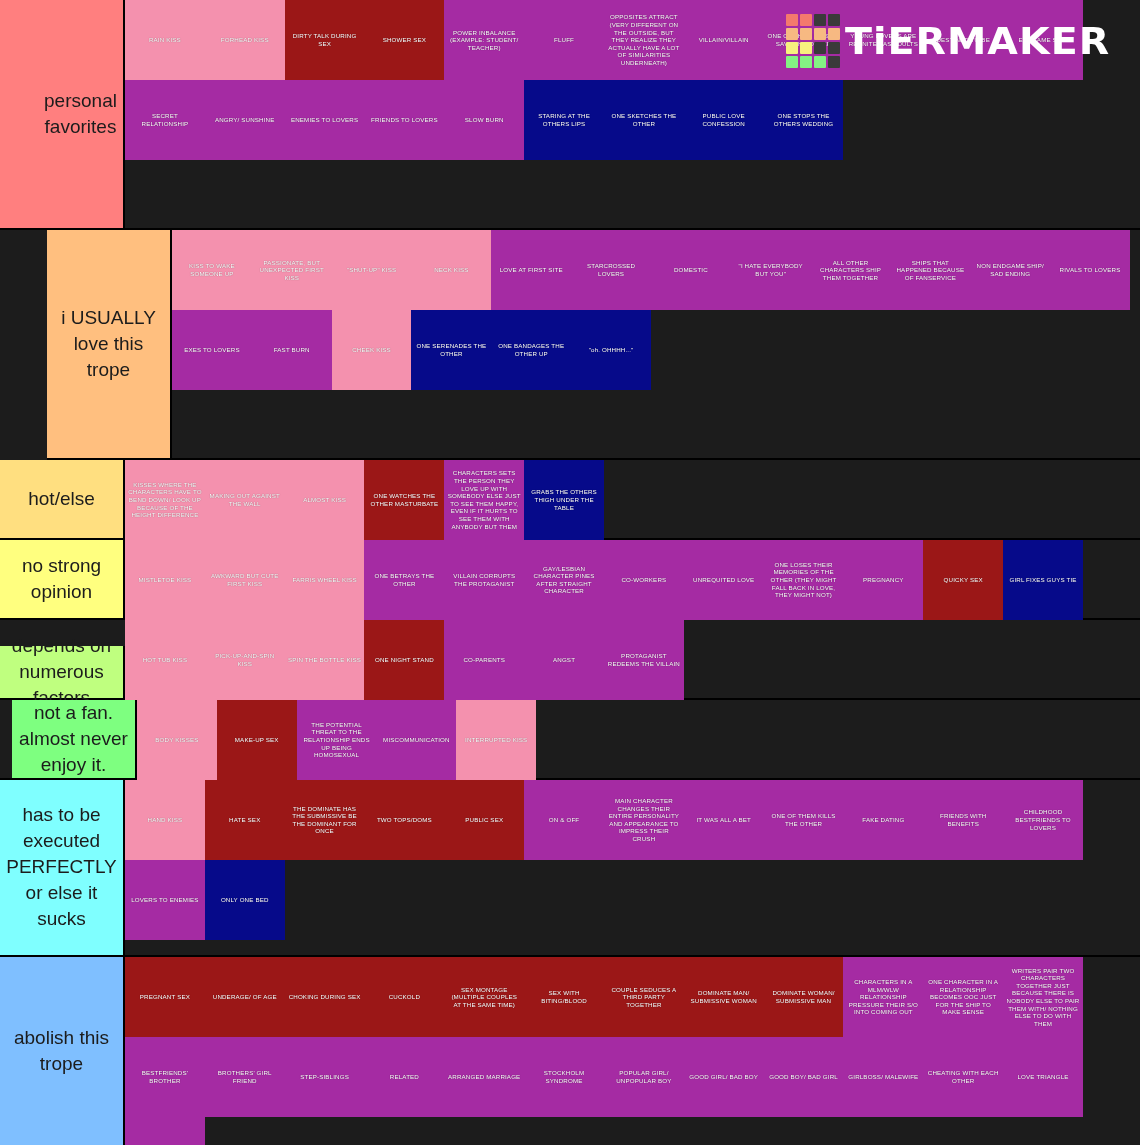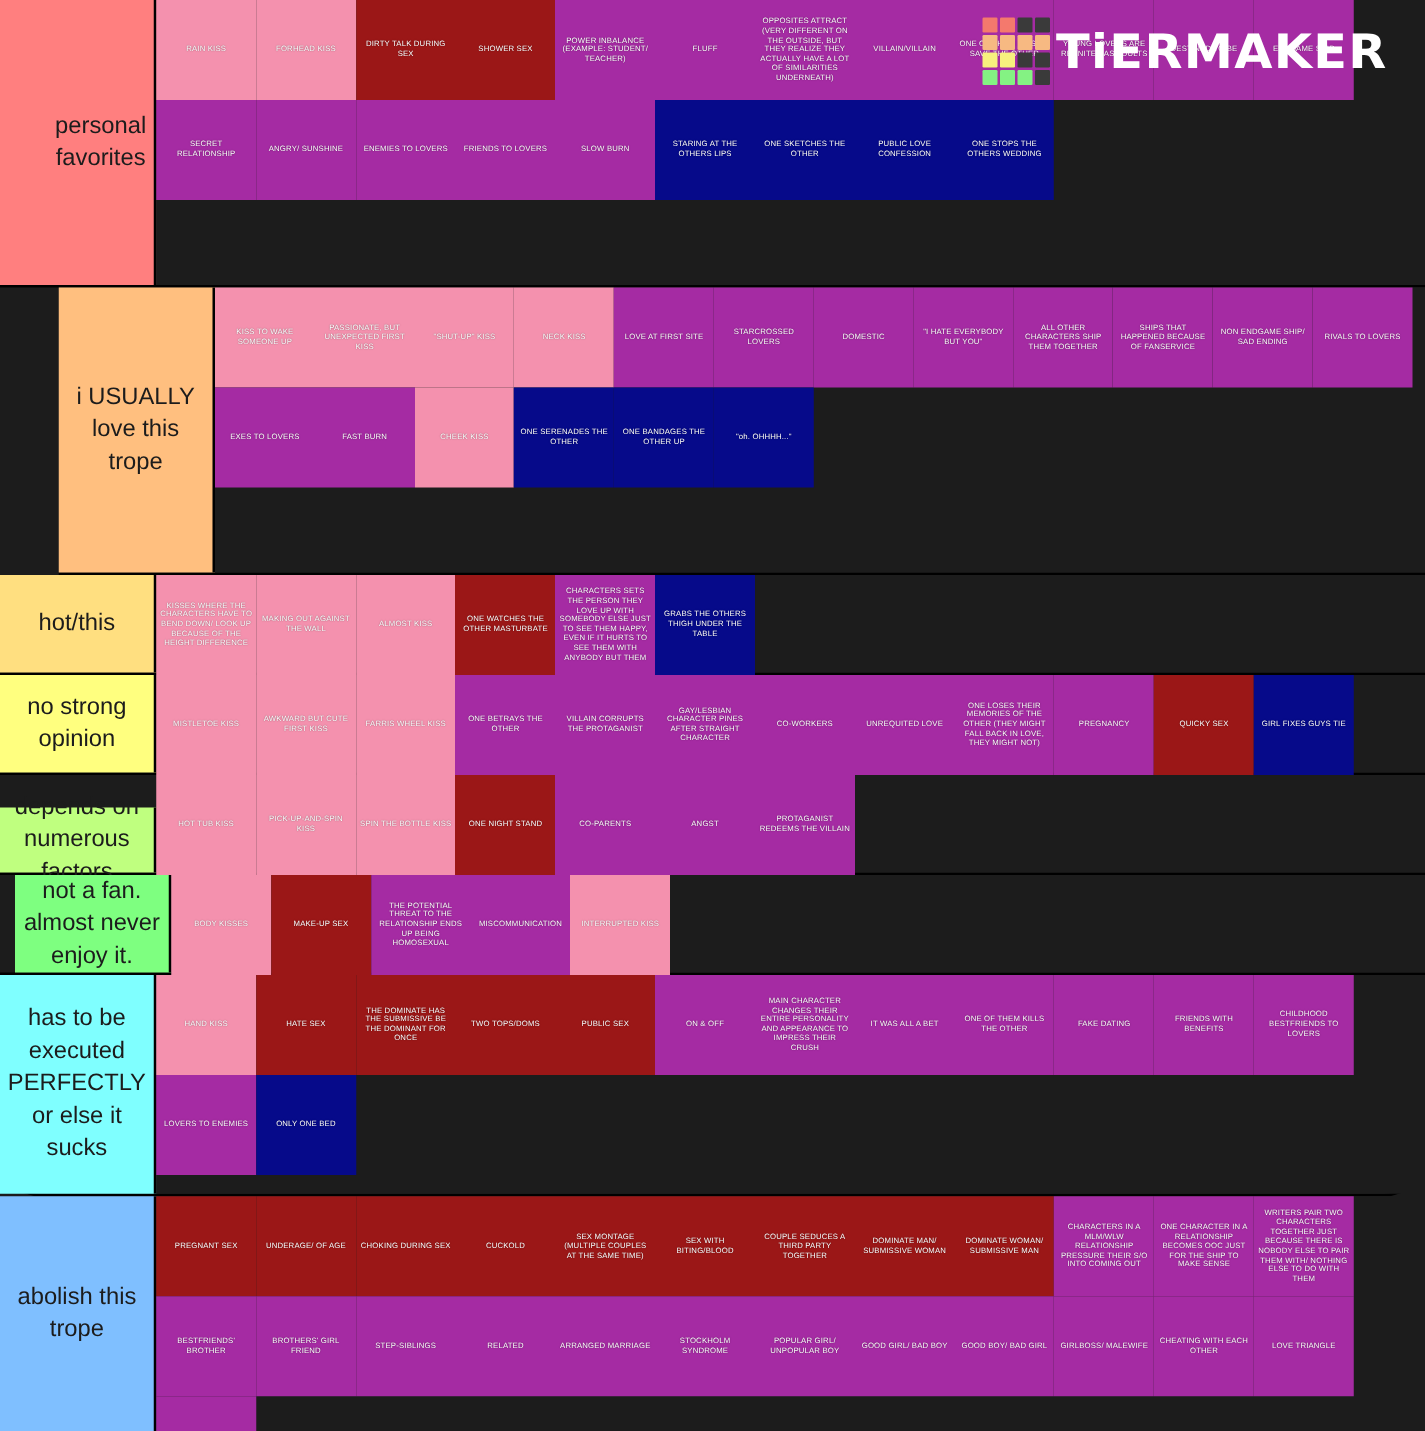--- a/index.html
+++ b/index.html
@@ -227,21 +227,21 @@
         </div>
         <div class="tile c-navy">
           <span>ONE BANDAGES THE OTHER UP</span>
         </div>
         <div class="tile c-navy">
           <span>"oh. OHHHH..."</span>
         </div>
       </div>
     </div>
     <div class="tier-row" style="height: 80px;">
-      <div class="tier-label" style="background: rgb(255, 223, 128);">hot/this</div>
+      <div class="tier-label" style="background: rgb(255, 223, 128);">hot/else</div>
       <div class="tier-items">
         <div class="tile c-pink">
           <span>KISSES WHERE THE CHARACTERS HAVE TO BEND DOWN/ LOOK UP BECAUSE OF THE HEIGHT DIFFERENCE</span>
         </div>
         <div class="tile c-pink">
           <span>MAKING OUT AGAINST THE WALL</span>
         </div>
         <div class="tile c-pink">
           <span>ALMOST KISS</span>
         </div>
@@ -336,21 +336,21 @@
           <span>THE POTENTIAL THREAT TO THE RELATIONSHIP ENDS UP BEING HOMOSEXUAL</span>
         </div>
         <div class="tile c-purple">
           <span>MISCOMMUNICATION</span>
         </div>
         <div class="tile c-pink">
           <span>INTERRUPTED KISS</span>
         </div>
       </div>
     </div>
-    <div class="tier-row" style="height: 185px; border-radius: 32px;">
+    <div class="tier-row" style="height: 185px;">
       <div class="tier-label" style="background: rgb(127, 255, 255);">has to be executed PERFECTLY or else it sucks</div>
       <div class="tier-items">
         <div class="tile c-pink">
           <span>HAND KISS</span>
         </div>
         <div class="tile c-darkred">
           <span>HATE SEX</span>
         </div>
         <div class="tile c-darkred">
           <span>THE DOMINATE HAS THE SUBMISSIVE BE THE DOMINANT FOR ONCE</span>

